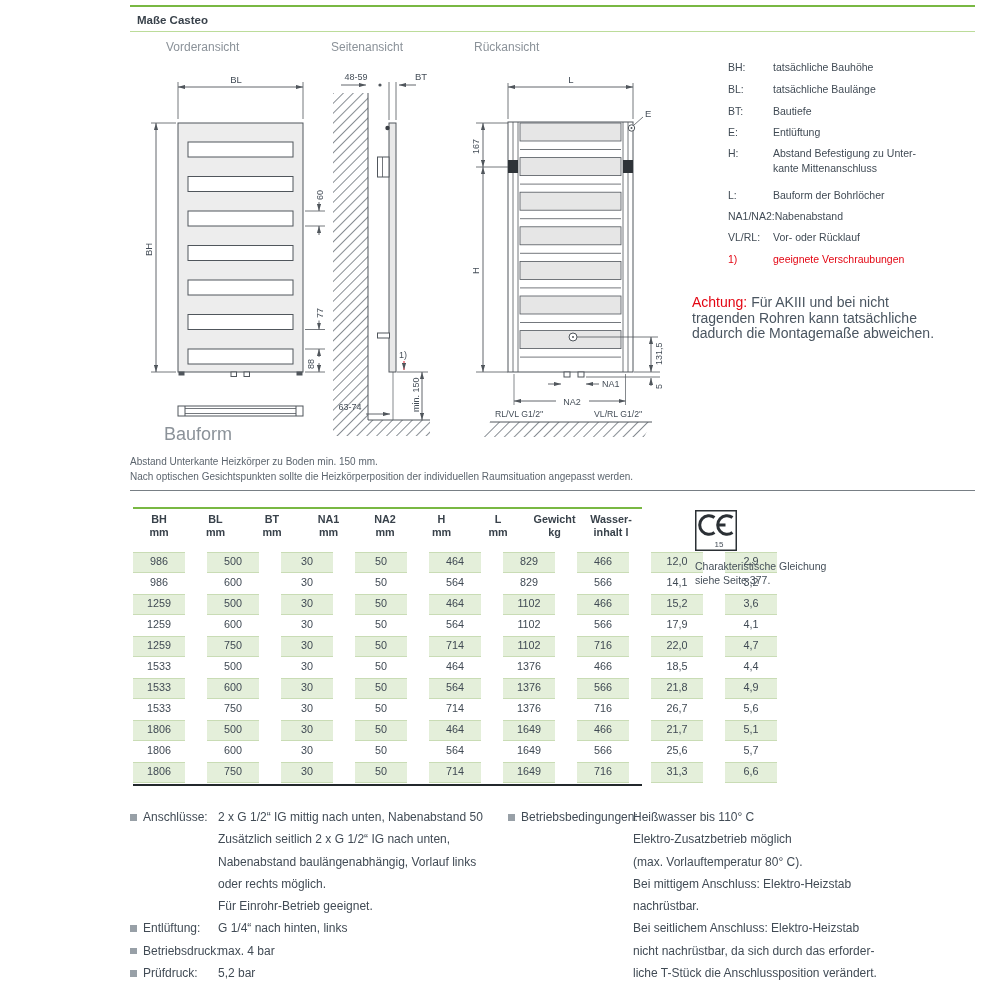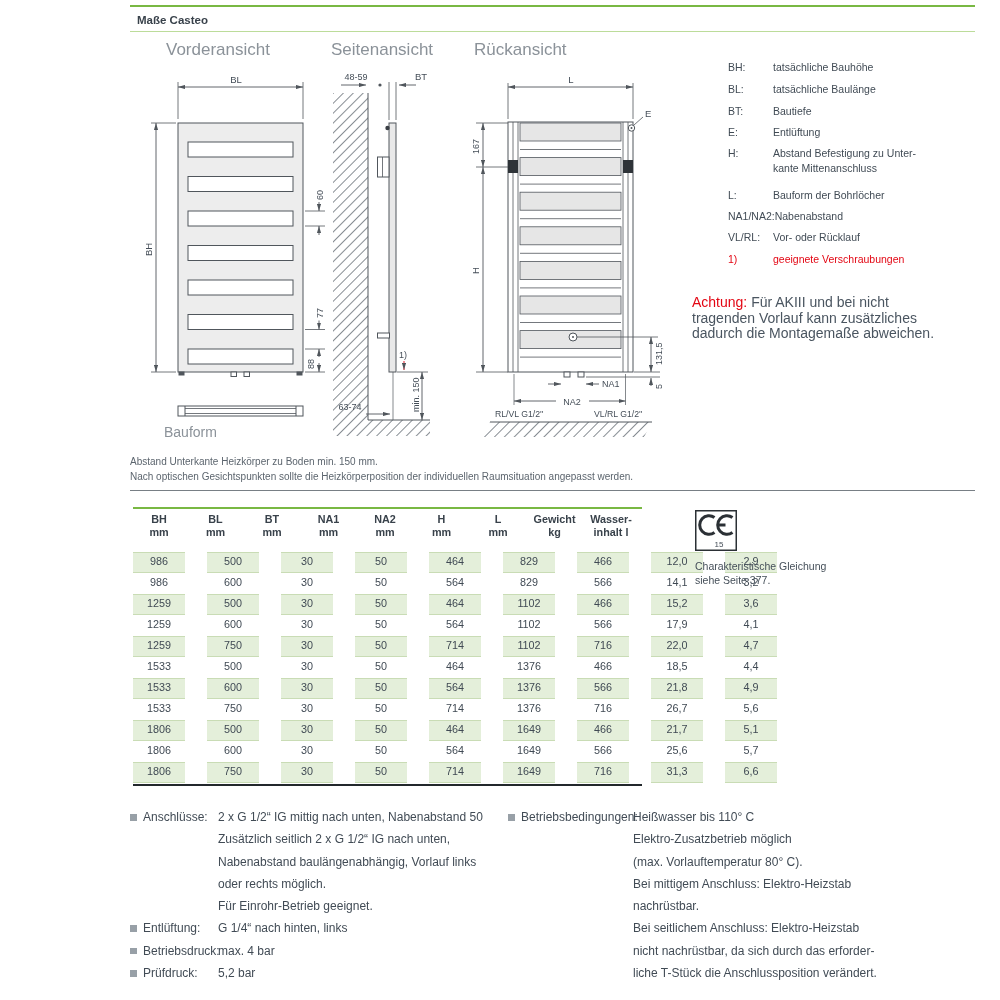--- a/index.html
+++ b/index.html
@@ -2,22 +2,22 @@
 <html><head>
 <meta charset="utf-8">
 <style>
   html,body{margin:0;padding:0;background:#fff;}
   .page{position:relative;width:1000px;height:1000px;background:#fff;overflow:hidden;
         font-family:"Liberation Sans",sans-serif;color:#414b55;}
   .abs{position:absolute;}
   .rule-green-thick{left:130px;top:5px;width:845px;height:2.4px;background:#79b843;}
   .page-title{left:137px;top:14px;font-size:11.5px;font-weight:bold;color:#39424b;text-align:center;}
   .rule-green-thin{left:130px;top:31px;width:845px;height:1.2px;background:#bcdc9a;}
-  .view-title{top:40px;font-size:17px;color:#8b9299;}
-  .bauform{left:164px;top:424px;font-size:14px;color:#8b9299;}
+  .view-title{top:40px;font-size:12px;color:#8b9299;}
+  .bauform{left:164px;top:424px;font-size:18px;color:#8b9299;}
   
   .legend{left:692px;top:60px;width:290px;font-size:10.5px;color:#414b55;}
   .lrow{position:absolute;left:0;line-height:15px;width:290px;padding-left:36px;}
   .lterm{display:inline-block;min-width:45px;}
   .ldef2{margin-left:45px;line-height:15px;}
   .red, .red .lterm, .red .ldef{color:#e30613;}
   .warning{left:692px;top:295px;width:262px;font-size:14px;line-height:15.5px;color:#4a5560;}
   .warn-label{color:#e30613;}
   
   .note-line{left:130px;font-size:10px;color:#5c656e;}
@@ -228,21 +228,21 @@
     <div class="lrow" style="top:65px"><span class="lterm">E:</span><span class="ldef">Entlüftung</span></div>
     <div class="lrow" style="top:86px"><span class="lterm">H:</span><span class="ldef">Abstand Befestigung zu Unter-</span><div class="ldef2">kante Mittenanschluss</div></div>
     <div class="lrow" style="top:128px"><span class="lterm">L:</span><span class="ldef">Bauform der Bohrlöcher</span></div>
     <div class="lrow" style="top:149px"><span class="lterm">NA1/NA2:</span><span class="ldef">Nabenabstand</span></div>
     <div class="lrow" style="top:170px"><span class="lterm">VL/RL:</span><span class="ldef">Vor- oder Rücklauf</span></div>
     <div class="lrow red" style="top:192px"><span class="lterm">1)</span><span class="ldef">geeignete Verschraubungen</span></div>
   </div>
 
   <div class="abs warning">
     <div><span class="warn-label">Achtung:</span> <span>Für AKIII und bei nicht</span></div>
-    <div>tragenden Vorlauf kann zusätzliches</div>
+    <div>tragenden Rohren kann tatsächliche</div>
     <div>dadurch die Montagemaße abweichen.</div>
   </div>
 
   <div class="abs note-line" style="top:456px">Abstand Unterkante Heizkörper zu Boden min. 150 mm.</div>
   <div class="abs note-line" style="top:471px">Nach optischen Gesichtspunkten sollte die Heizkörperposition der individuellen Raumsituation angepasst werden.</div>
   <div class="abs divider"></div>
 
   <div class="abs tbl-topline"></div>
   <div class="abs thead">
     <div class="hcell">

